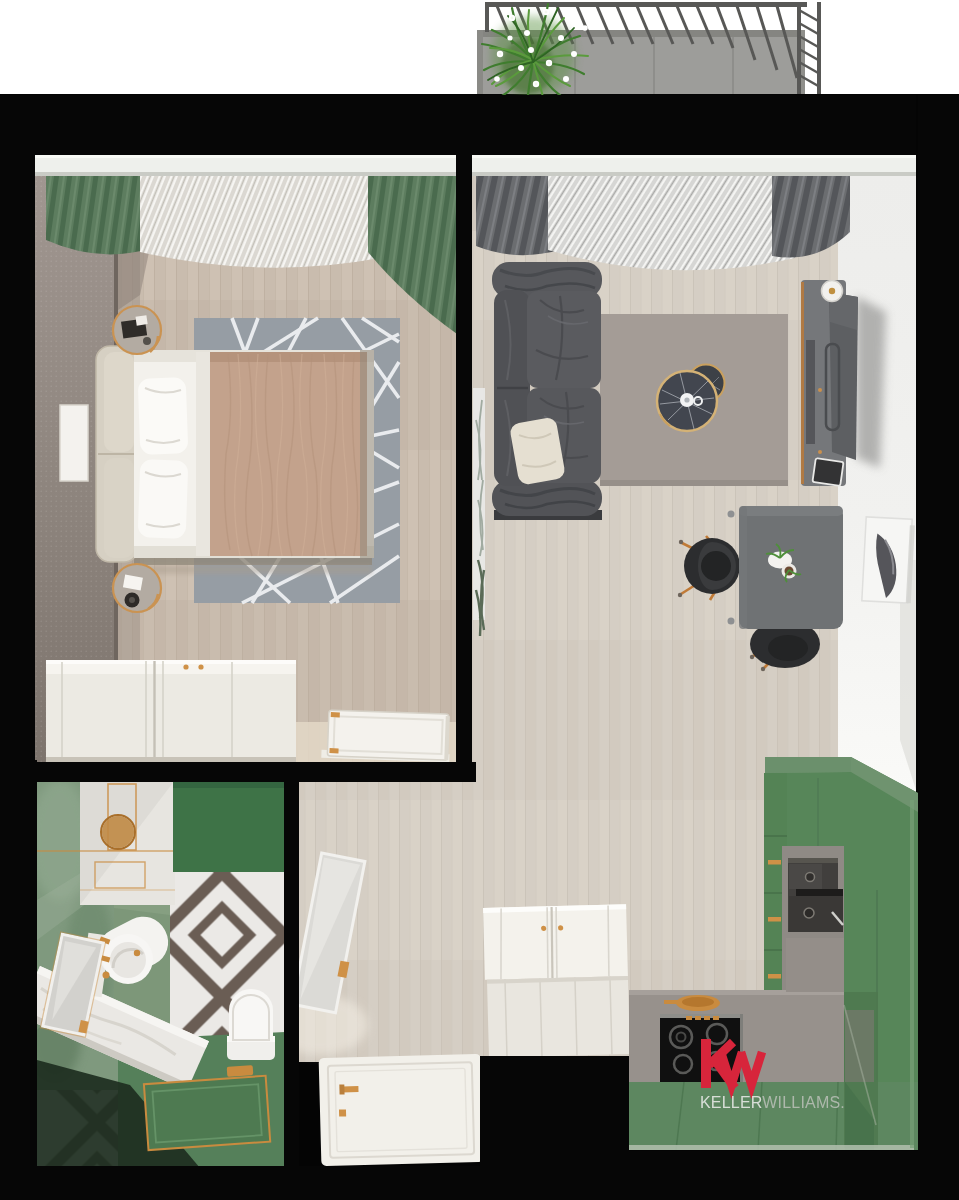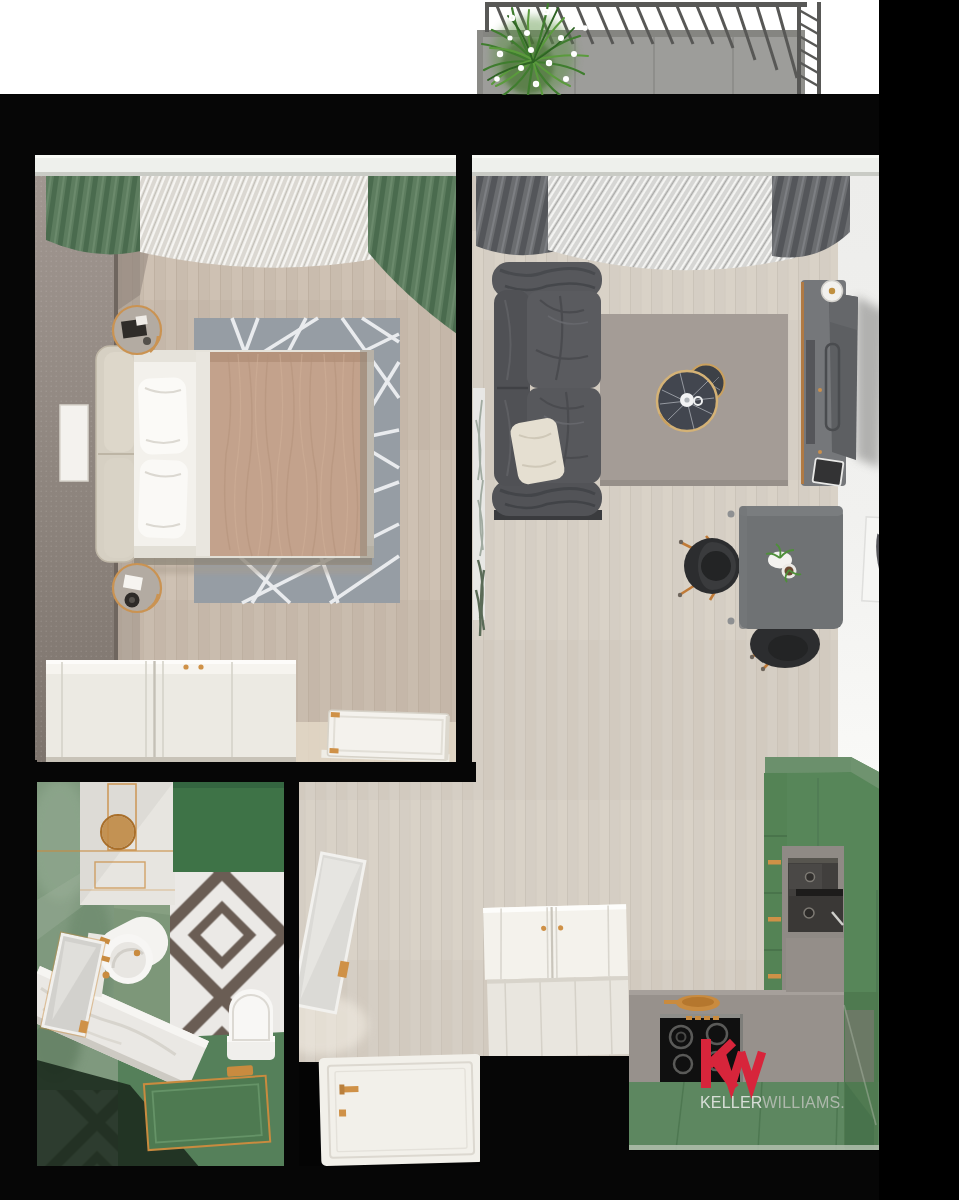--- a/index.html
+++ b/index.html
@@ -1,16 +1,16 @@
 <!DOCTYPE html>
 <html><head>
 <meta charset="utf-8">
 <style>
 html,body{margin:0;padding:0;background:#000;}
-#stage{position:relative;width:879px;height:1200px;overflow:hidden;background:#ec4899;font-family:"Liberation Sans",sans-serif;}
+#stage{position:relative;width:959px;height:1200px;overflow:hidden;background:#ec4899;font-family:"Liberation Sans",sans-serif;}
 svg{display:block}
 </style>
 </head>
 <body>
 <div id="stage">
 <svg width="959" height="1200" viewBox="0 0 959 1200" xmlns="http://www.w3.org/2000/svg">
 <defs>
 <linearGradient id="wallL" x1="0" y1="0" x2="0" y2="1">
  <stop offset="0" stop-color="#a09690"></stop>
           <stop offset="0.5" stop-color="#8f867f"></stop>

